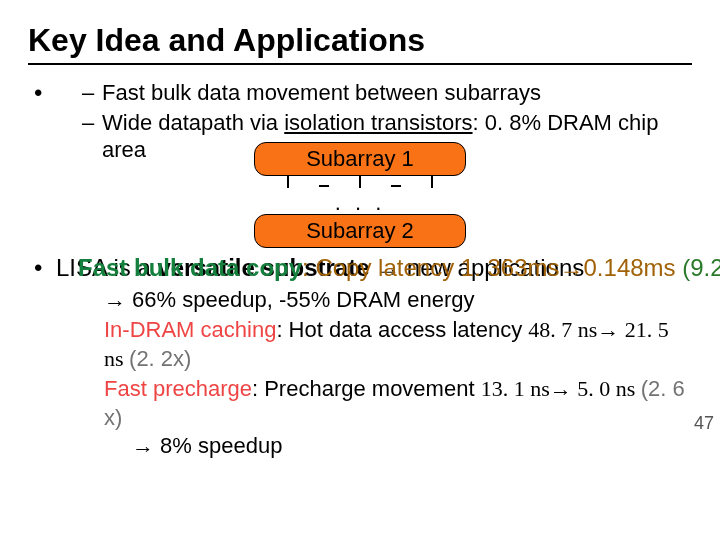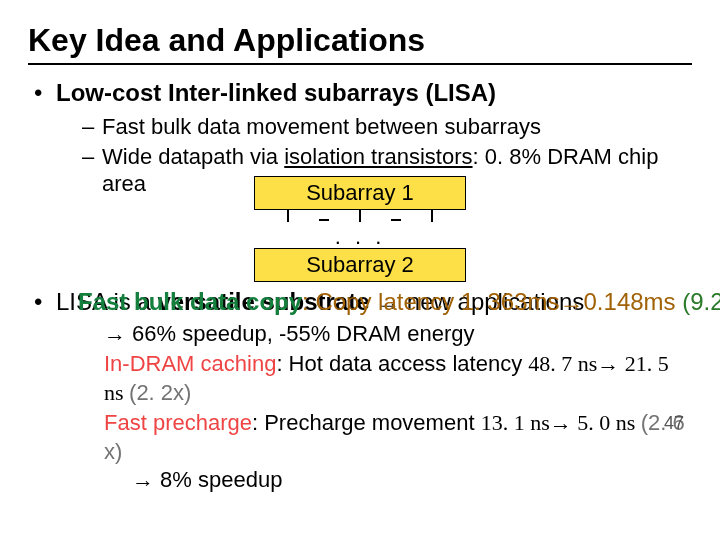--- a/index.html
+++ b/index.html
@@ -71,23 +71,23 @@
   .diagram {
     width: 240px;
     margin: -28px auto 6px auto;
     text-align: center;
   }
   .sa-box {
     display: inline-block;
     width: 210px;
     padding: 3px 0;
     border: 1.5px solid #000;
-    border-radius: 0;
-    font-size: 22px;
-    background: #fde047;
+    border-radius: 12px;
+    font-size: 22px;
+    background: #f97316;
   }
   .dots {
     font-size: 22px;
     letter-spacing: 4px;
     margin: 2px 0 0 0;
     line-height: 1;
   }
   .conn-row {
     height: 14px;
     display: flex;
@@ -144,37 +144,36 @@
     margin-bottom: 2px;
     line-height: 1.3;
   }
   .apps .name { color: #ef4444; }
   .apps .metric { font-family: Georgia, 'Times New Roman', serif; }
   .apps .speedup { color: #737373; }
   .apps .sub { display: block; margin-left: 28px; }
 
   .pagenum {
     position: absolute;
-    right: 36px;
+    right: 6px;
     bottom: 10px;
     font-size: 18px;
     color: #555;
   }
 </style>
 </head>
 <body>
 
 <div class="slide">
 
   <div class="title">Key Idea and Applications</div>
   <hr class="hr">
 
   <ul class="top">
     <li>
-      <span class="label">Low-cost Inter-linked subarrays (LISA)</span>
       <ul class="sub">
         <li>Fast bulk data movement between subarrays</li>
         <li>
           <span>Wide datapath via </span><span style="text-decoration: underline;">isolation transistors</span><span>: 0. 8% DRAM chip area</span>
         </li>
       </ul>
     </li>
   </ul>
 
   <div class="diagram">

